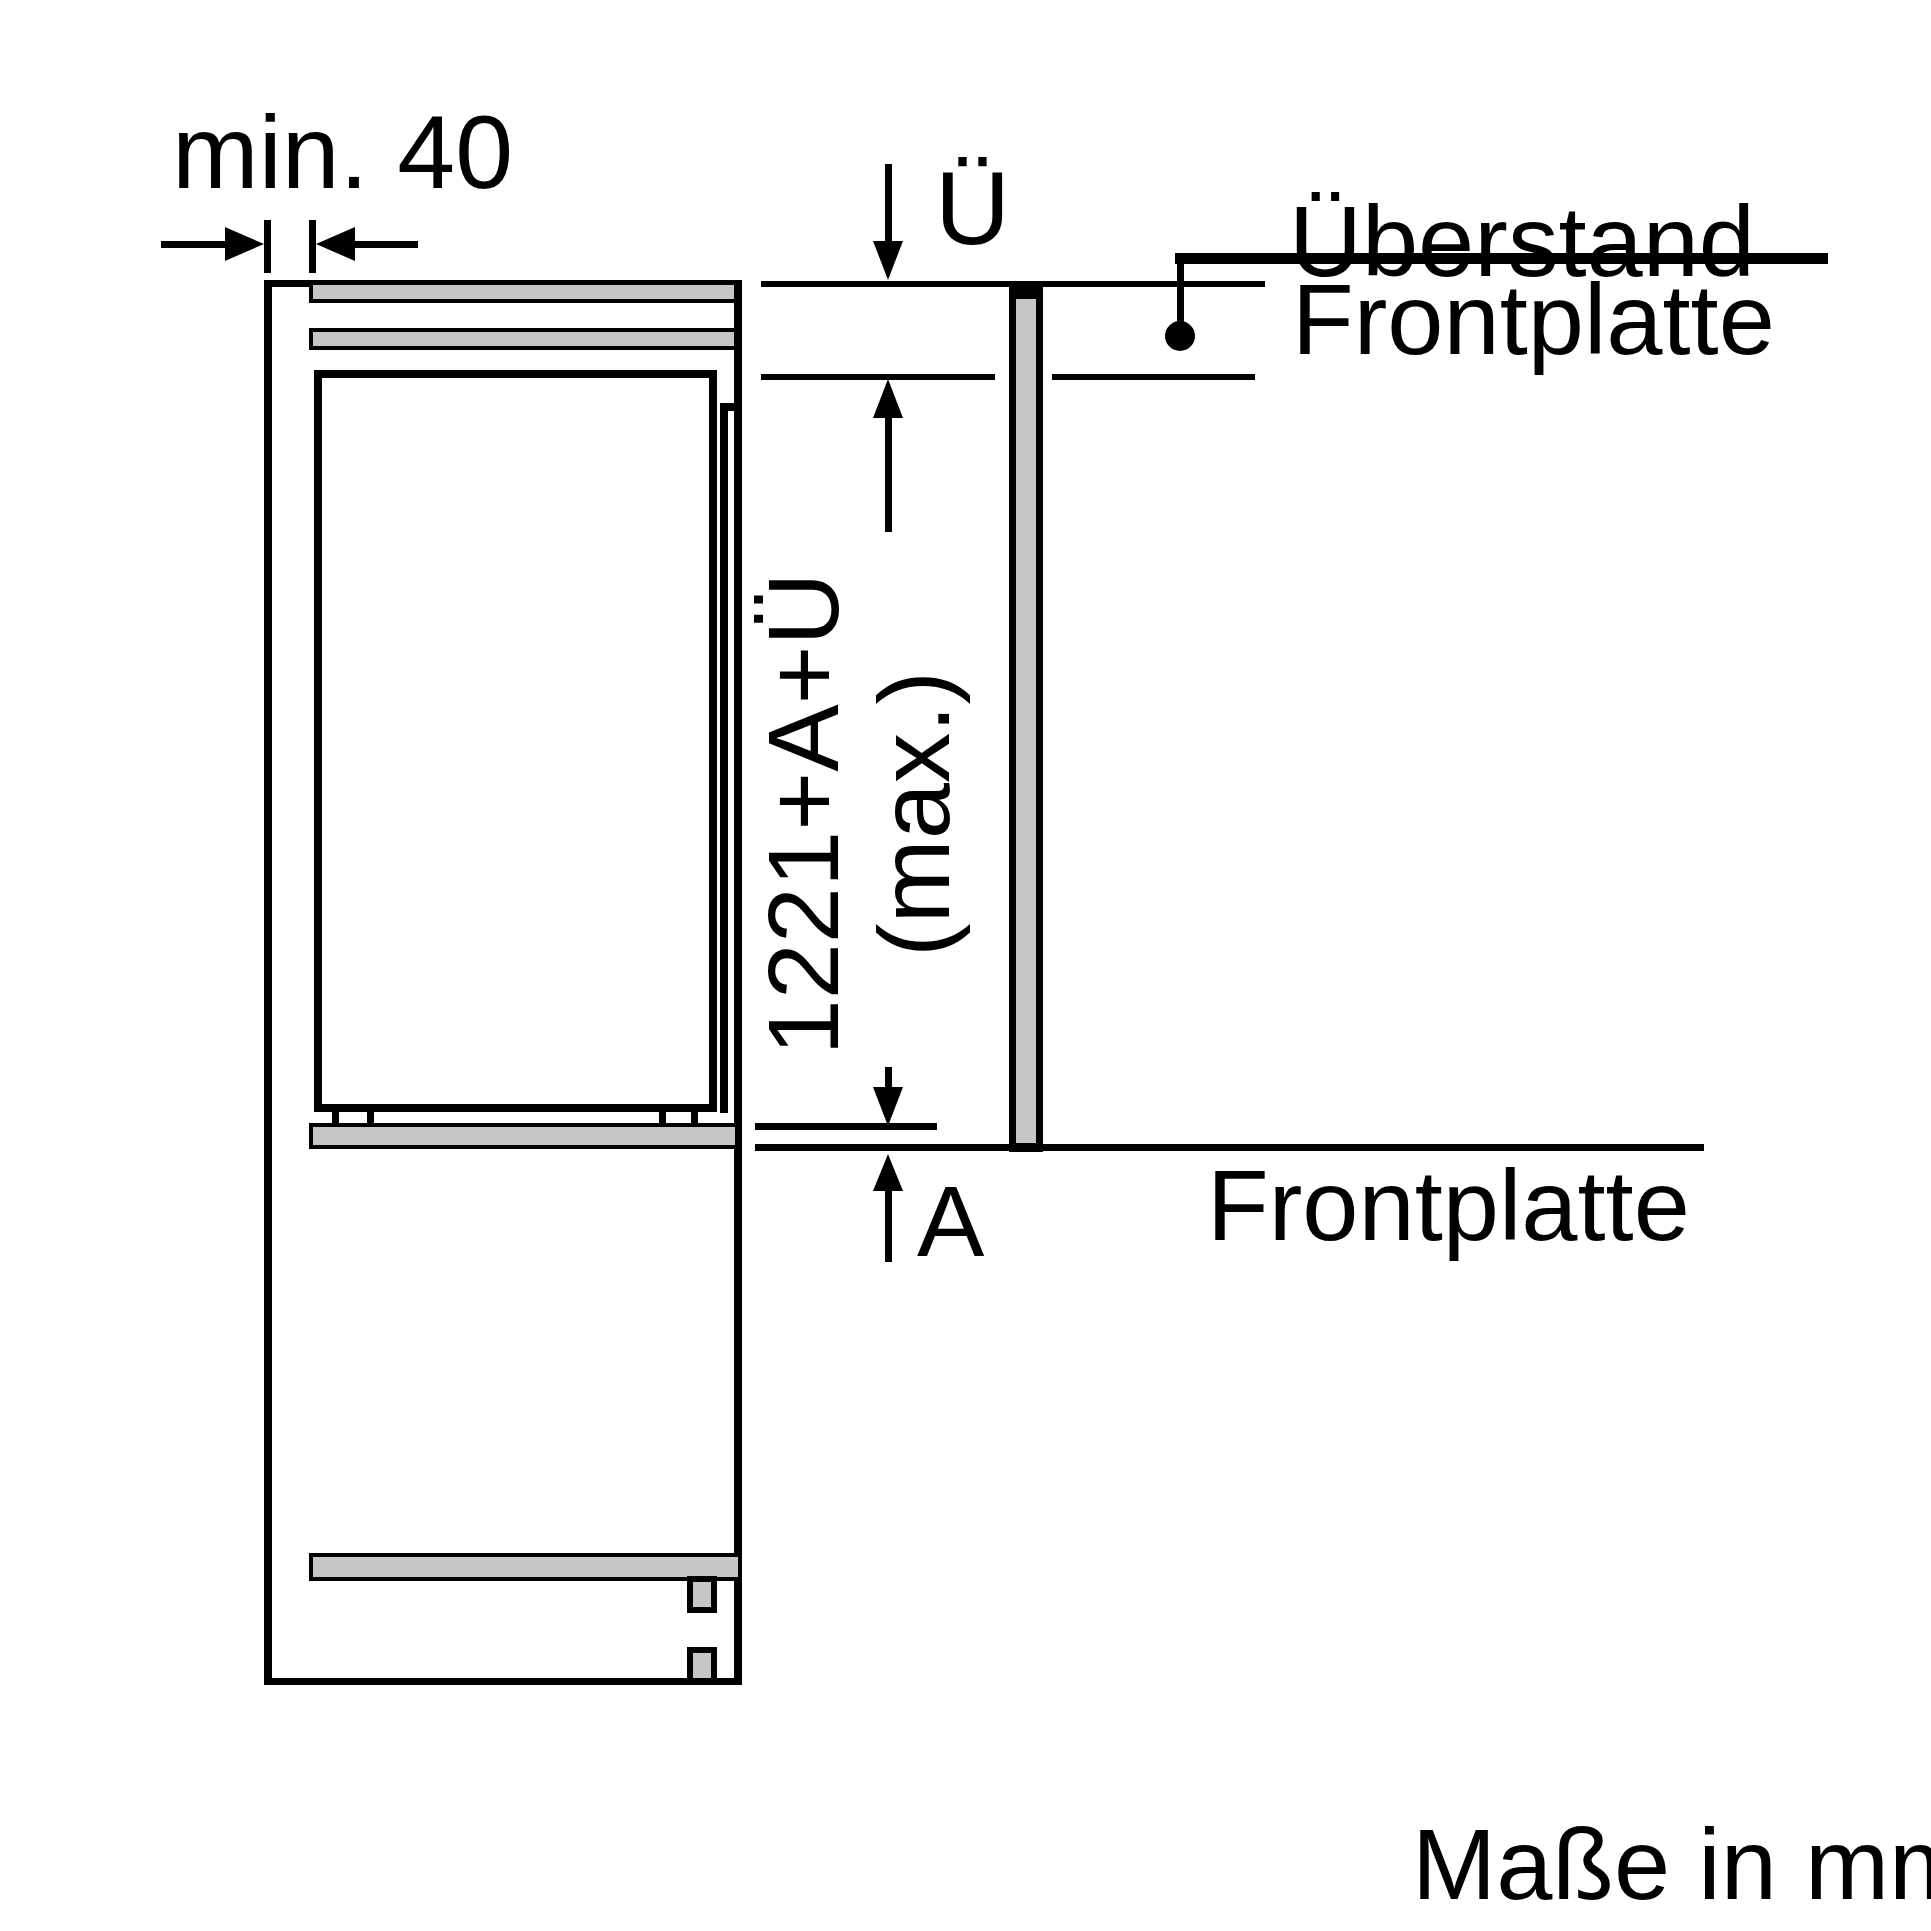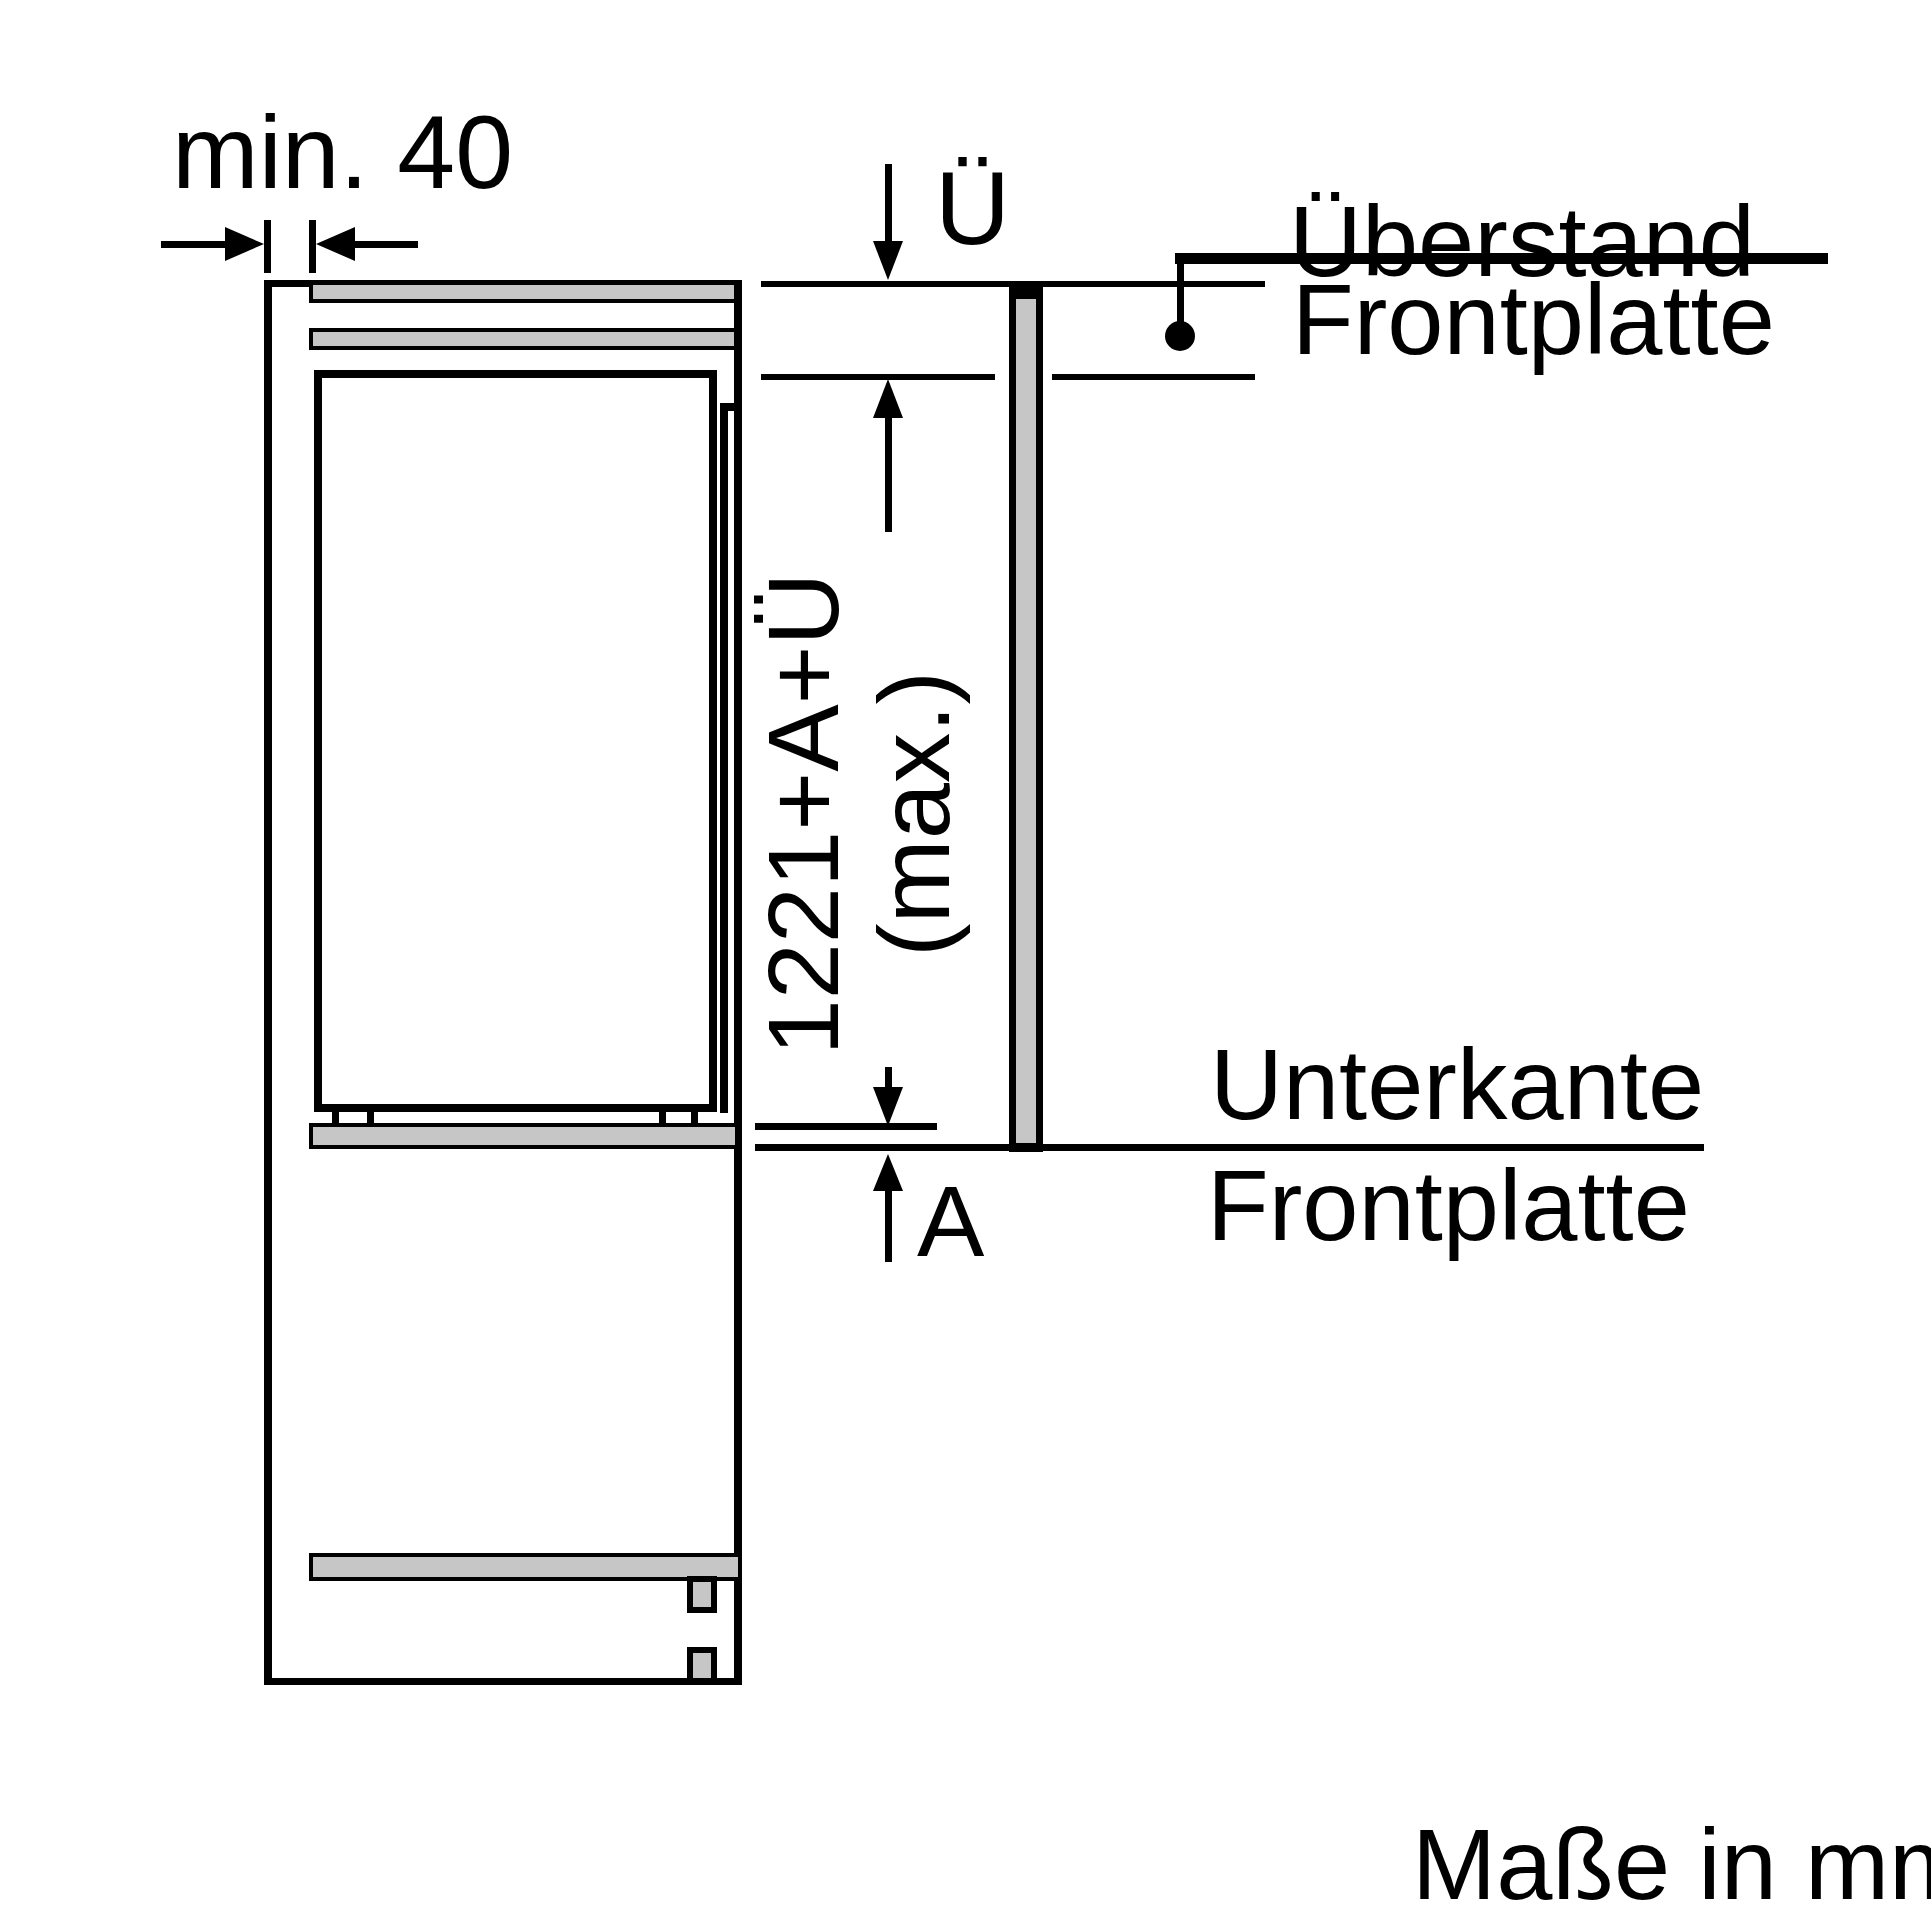--- a/index.html
+++ b/index.html
@@ -85,19 +85,18 @@
   <div class="tri" style="left:873px;top:1087px;border-left:15.4px solid transparent;border-right:15.4px solid transparent;border-top:39px solid #000;"></div>
 
   <div class="ln" style="left:755px;top:1123px;width:182px;height:6.8px;"></div>
 
   <div class="ln" style="left:755px;top:1144px;width:949px;height:6.8px;"></div>
 
   <div class="tri" style="left:873px;top:1154px;border-left:15.4px solid transparent;border-right:15.4px solid transparent;border-bottom:37px solid #000;"></div>
   <div class="ln" style="left:885px;top:1190px;width:6.8px;height:72px;"></div>
   <div class="txt" style="left:917px;top:1171px;font-size:101px;">A</div>
 
-  <div class="txt" style="left:1210px;top:1034px;font-size:101px;">Unterkante</div>
   <div class="txt" style="left:1207px;top:1155px;font-size:101px;">Frontplatte</div>
 
   <div class="txt" style="left:1412px;top:1814px;font-size:101px;">Maße in mm</div>
 
 </div>
 
 
 </body></html>

